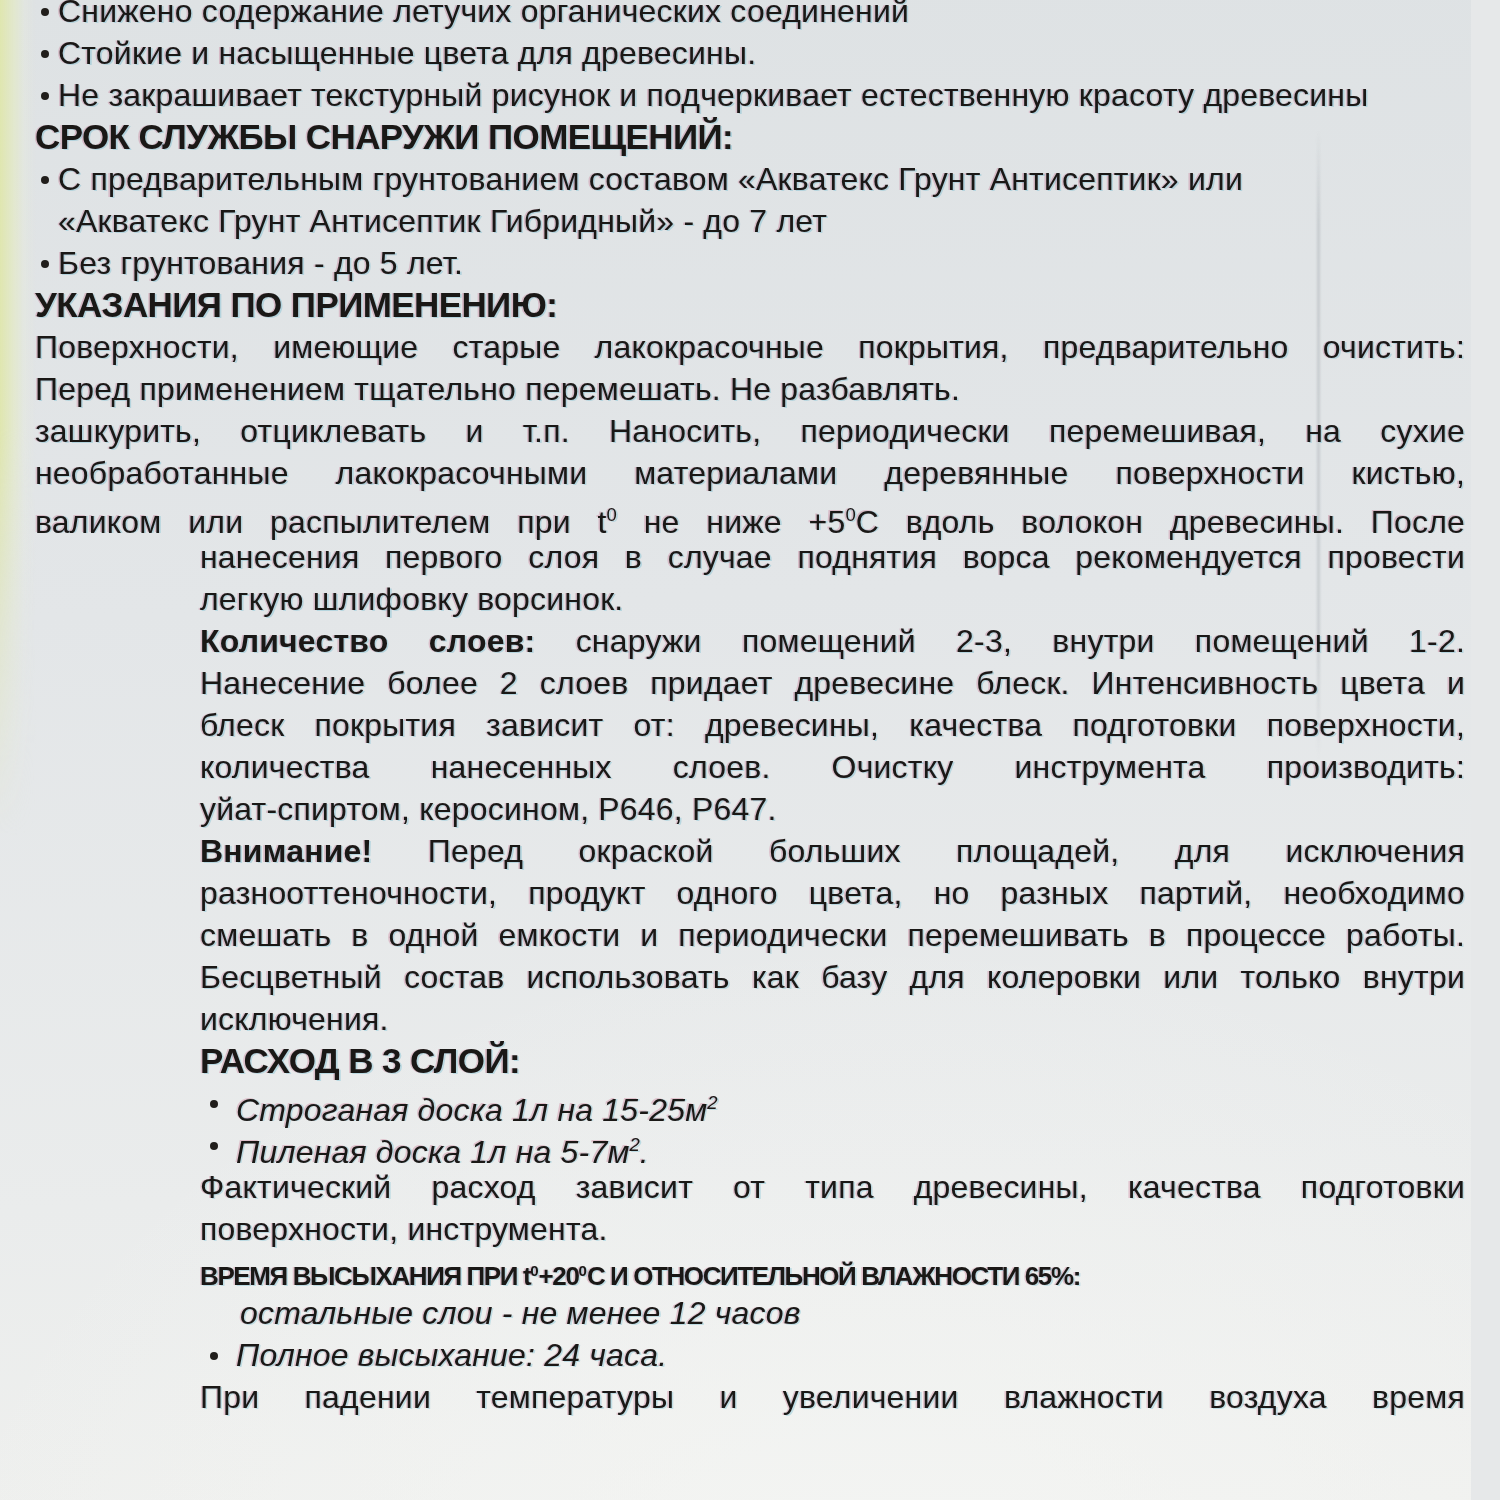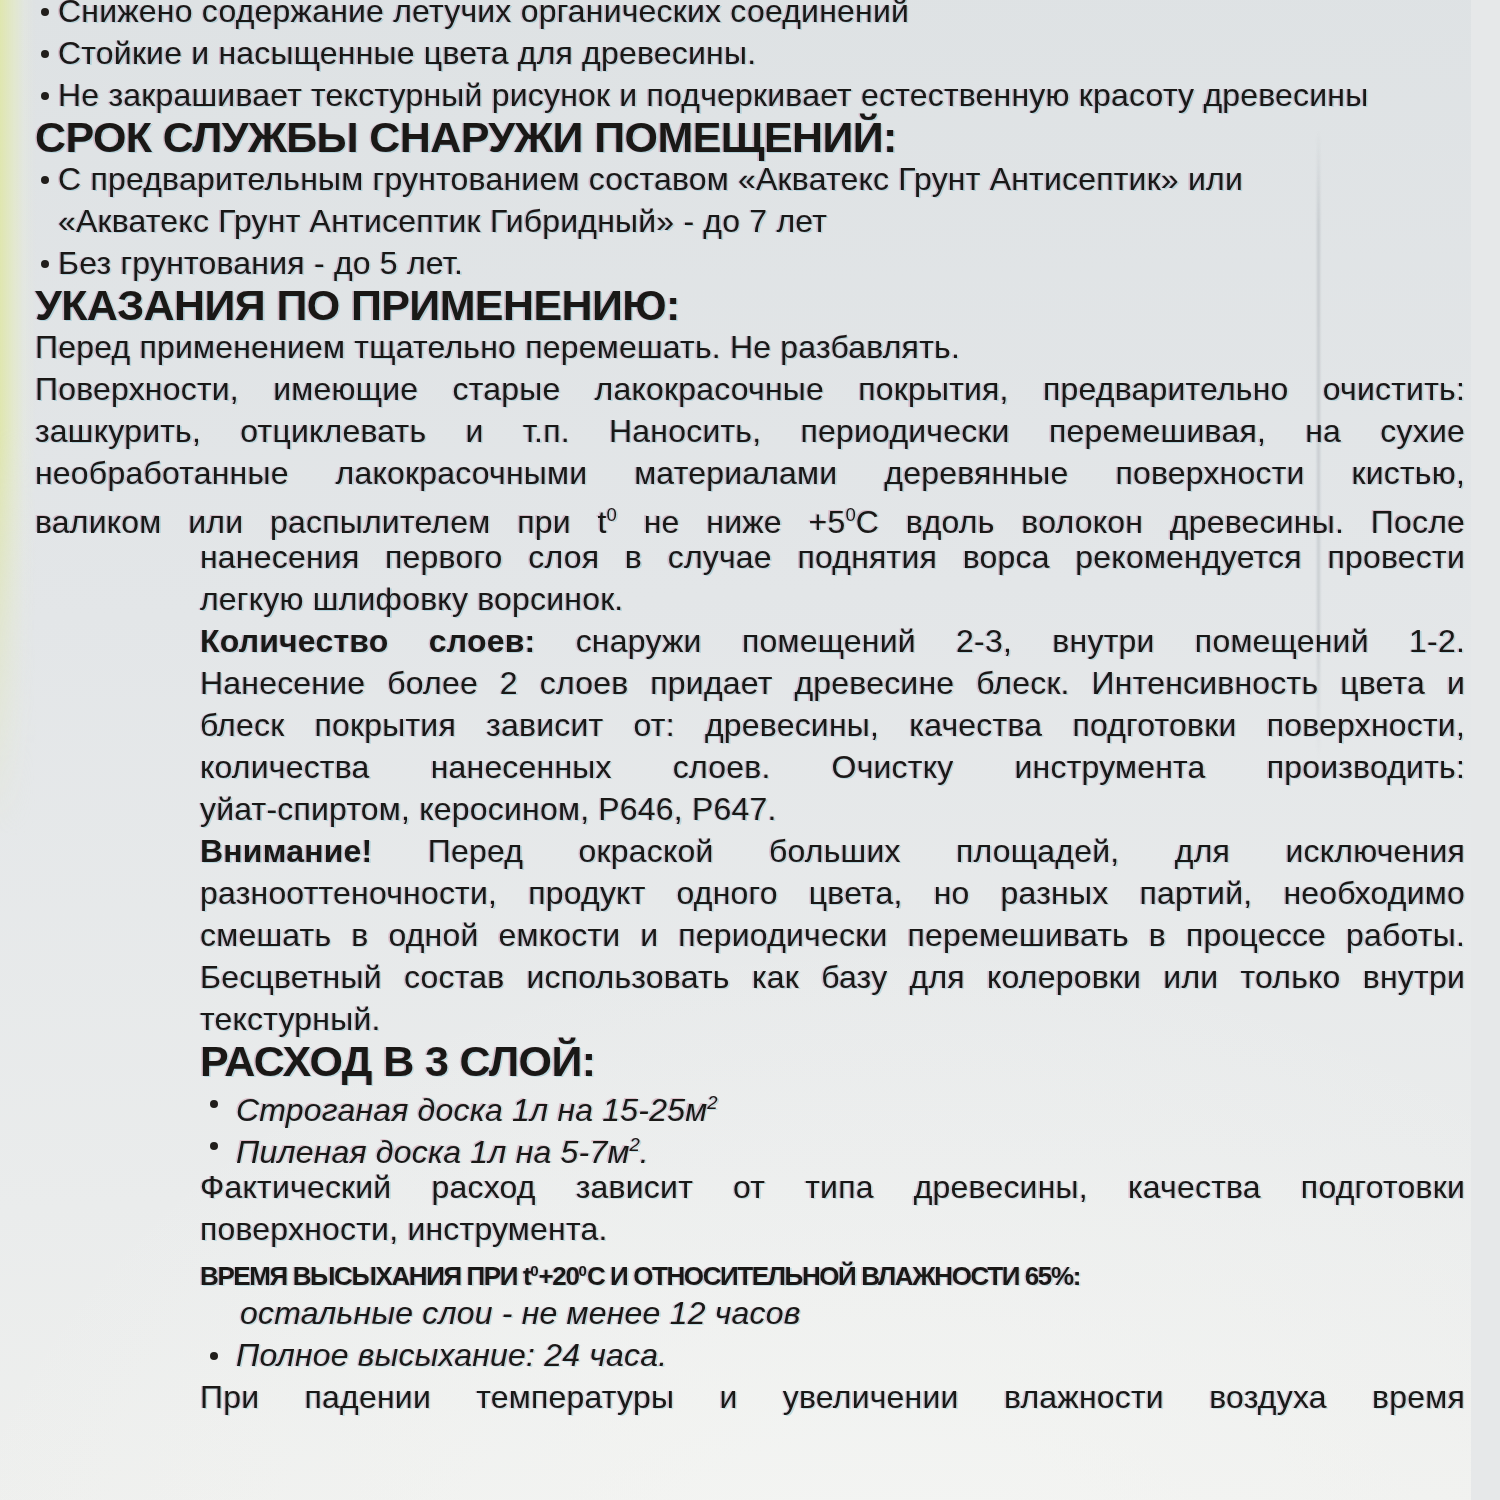--- a/index.html
+++ b/index.html
@@ -30,21 +30,21 @@
     position: absolute; left: 0; top: -10px; width: 1500px;
     padding: 0 35px;
     color: #1a1816;
     font-size: 32px; line-height: 42px; letter-spacing: 0.2px;
     text-shadow: 1.6px 0.5px 0.6px rgba(0,145,185,0.20), -1.6px -0.5px 0.6px rgba(175,25,75,0.20);
     filter: blur(0.3px);
   }
   .ln { position: relative; height: 42px; white-space: nowrap; }
   .j  { white-space: normal; text-align: justify; text-align-last: justify; }
   .ind { margin-left: 165px; }
-  .h  { font-weight: bold; font-size: 43px; letter-spacing: -0.6px; }
+  .h  { font-weight: bold; font-size: 35px; letter-spacing: -0.6px; }
   .tight { font-size: 26px; letter-spacing: -1.4px; }
   .bl { padding-left: 23px; }
   .dot {
     position: absolute; left: 6px; top: 18px; width: 8px; height: 8px;
     border-radius: 50%; background: #211e1b;
   }
   .ind.bl { padding-left: 36px; font-style: italic; }
   .ind.bl .dot { left: 10px; }
   .cont2 { padding-left: 23px; }
   .cont3 { padding-left: 40px; font-style: italic; }
@@ -84,25 +84,25 @@
       <span>«Акватекс Грунт Антисептик Гибридный» - до 7 лет</span>
     </div>
     <div class="ln bl">
       <span class="dot"></span>
       <span>Без грунтования - до 5 лет.</span>
     </div>
 
     <div class="ln h">
       <span>УКАЗАНИЯ ПО ПРИМЕНЕНИЮ:</span>
     </div>
+    <div class="ln j">
+      <span>Поверхности, имеющие старые лакокрасочные покрытия, предварительно очистить:</span>
+    </div>
     <div class="ln">
       <span>Перед применением тщательно перемешать. Не разбавлять.</span>
-    </div>
-    <div class="ln j">
-      <span>Поверхности, имеющие старые лакокрасочные покрытия, предварительно очистить:</span>
     </div>
     <div class="ln j">
       <span>зашкурить, отциклевать и т.п. Наносить, периодически перемешивая, на сухие</span>
     </div>
     <div class="ln j">
       <span>необработанные лакокрасочными материалами деревянные поверхности кистью,</span>
     </div>
     <div class="ln j">
       <span>валиком или распылителем при t</span><span class="sup">0</span><span> не ниже +5</span><span class="sup">0</span><span>С вдоль волокон древесины. После</span>
     </div>
@@ -136,21 +136,21 @@
     <div class="ln j ind">
       <span>разнооттеночности, продукт одного цвета, но разных партий, необходимо</span>
     </div>
     <div class="ln j ind">
       <span>смешать в одной емкости и периодически перемешивать в процессе работы.</span>
     </div>
     <div class="ln j ind">
       <span>Бесцветный состав использовать как базу для колеровки или только внутри</span>
     </div>
     <div class="ln ind">
-      <span>текстурный.</span>
+      <span>исключения.</span>
     </div>
 
     <div class="ln h ind">
       <span>РАСХОД В 3 СЛОЙ:</span>
     </div>
     <div class="ln bl ind">
       <span class="dot"></span>
       <span>Строганая доска 1л на 15-25м</span><span class="sup">2</span>
     </div>
     <div class="ln bl ind">

